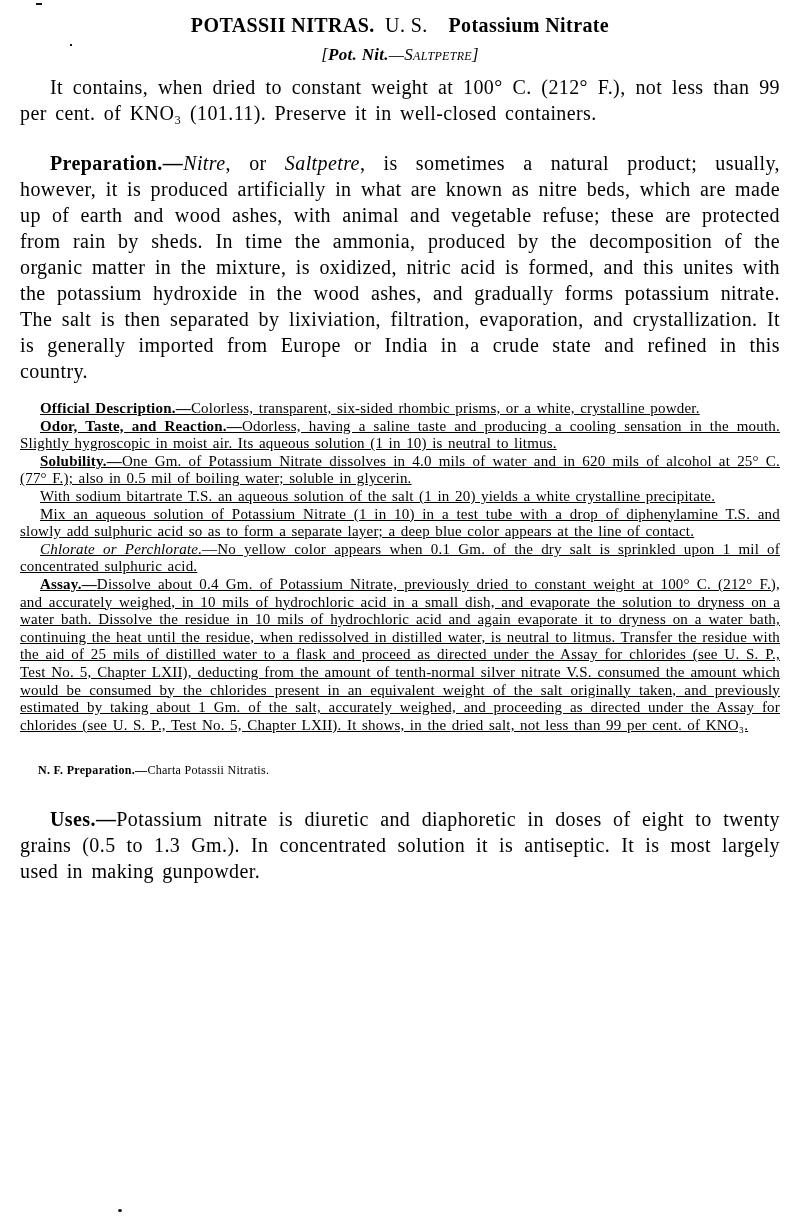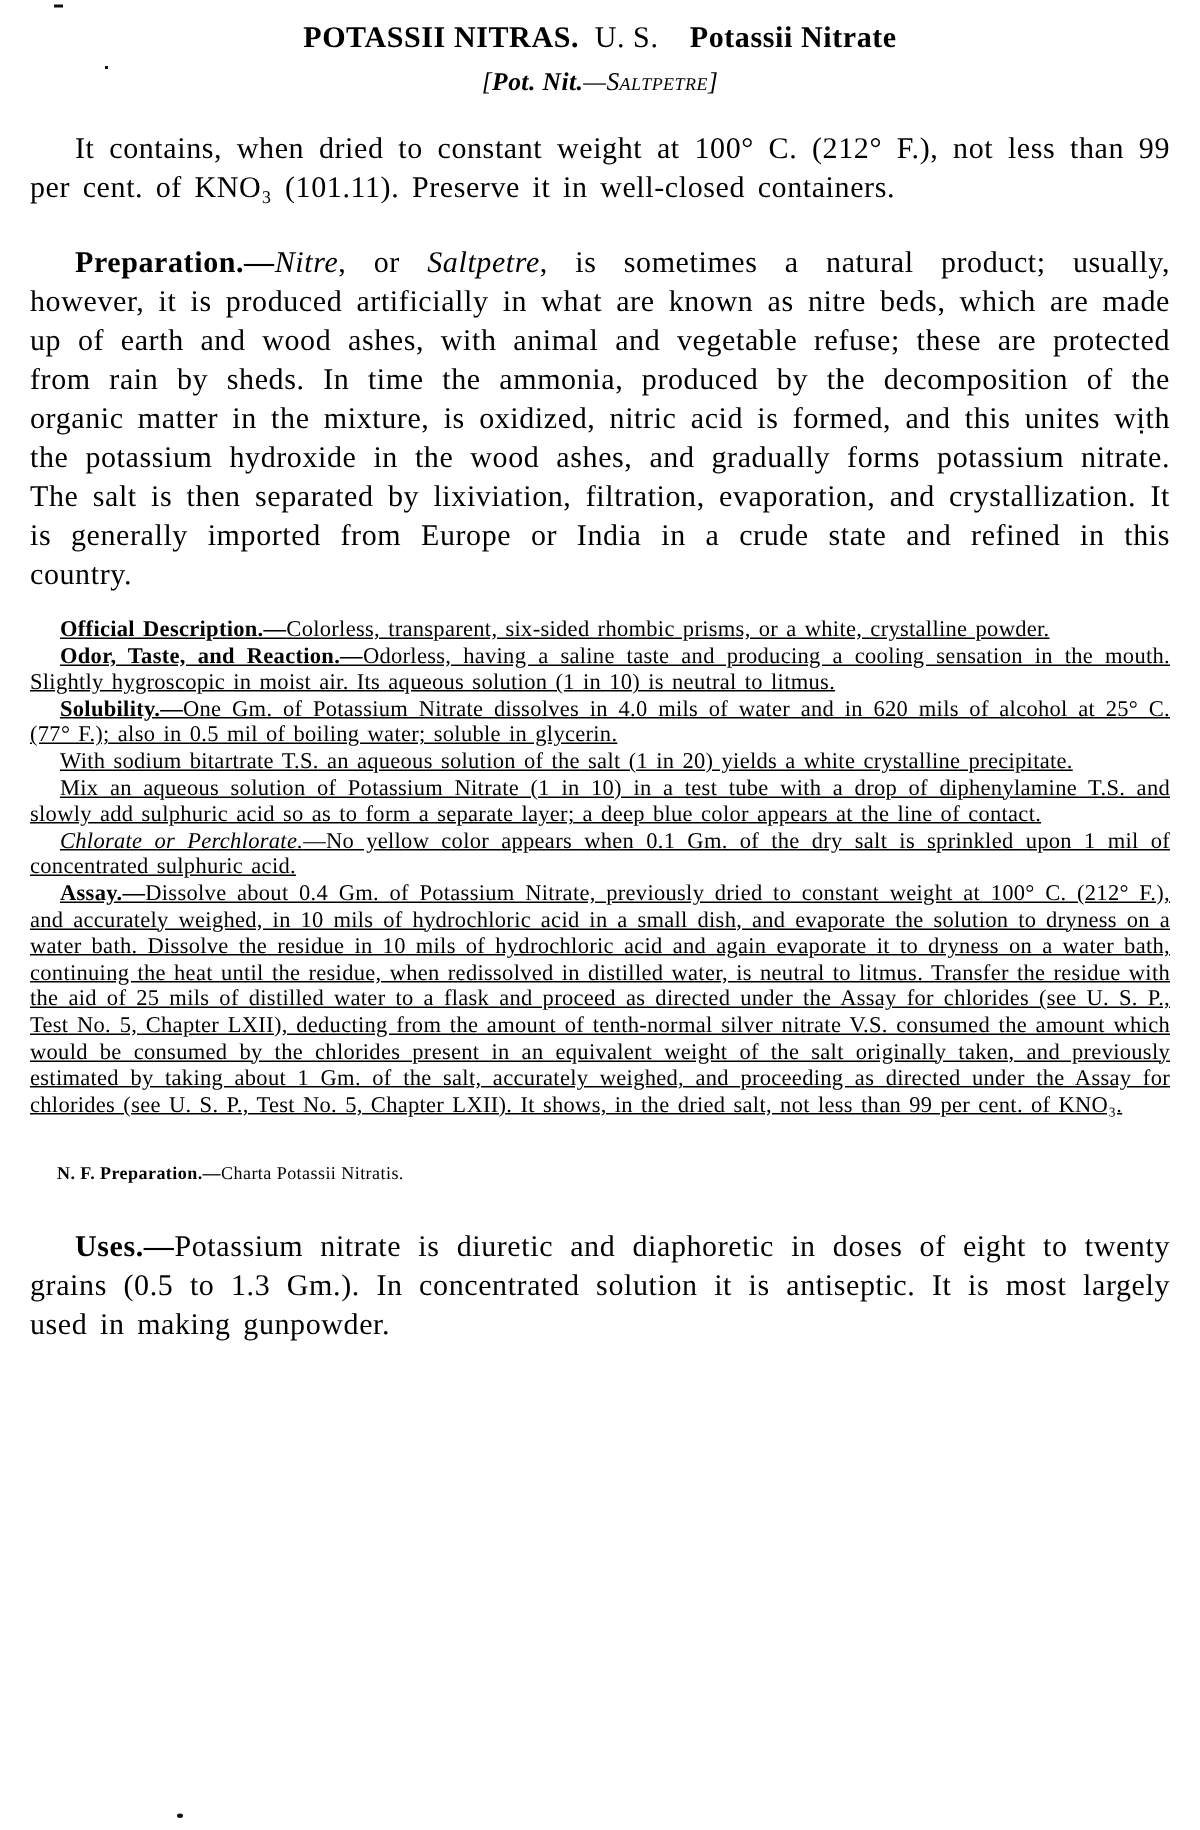--- a/index.html
+++ b/index.html
@@ -39,21 +39,21 @@
   
   .lead {
     margin: 0;
     font-size: 20px;
     line-height: 26px;
     text-align: justify;
     text-indent: 30px;
     letter-spacing: 0.4px;
     word-spacing: 3px;
   }
-  .intro { margin-top: 20px; }
+  .intro { margin-top: 8px; }
   .prep  { margin-top: 24px; }
   .uses  { margin-top: 26px; }
   
   .small-print {
     margin-top: 16px;
     font-size: 15px;
     line-height: 17.6px;
     text-align: justify;
     letter-spacing: 0.2px;
     word-spacing: 1.5px;
@@ -87,21 +87,21 @@
 </head>
 <body style="background: rgb(255, 255, 255); color: rgb(0, 0, 0);">
 
 <div class="page">
 
   <div class="speck s1"></div>
   <div class="speck s2"></div>
   <div class="speck s3"></div>
   <div class="speck s4"></div>
 
-  <h1 class="title"><span class="seg-b">POTASSII NITRAS.</span><span> U. S.  </span><span class="seg-b">Potassii Nitrate</span></h1>
+  <h1 class="title"><span class="seg-b">POTASSII NITRAS.</span><span> U. S.  </span><span class="seg-b">Potassium Nitrate</span></h1>
 
   <div class="subtitle"><span>[</span><span class="seg-b">Pot. Nit.</span><span>—</span><span class="seg-sc">Saltpetre</span><span>]</span></div>
 
   <p class="lead intro"><span>It contains, when dried to constant weight at 100° C. (212° F.), not less than 99 per cent. of KNO₃ (101.11).  Preserve it in well-closed containers.</span></p>
 
   <p class="lead prep"><span class="seg-b">Preparation.—</span><span class="seg-i">Nitre</span><span>, or </span><span class="seg-i">Saltpetre</span><span>, is sometimes a natural product; usually, however, it is produced artificially in what are known as nitre beds, which are made up of earth and wood ashes, with animal and vegetable refuse; these are protected from rain by sheds.  In time the ammonia, produced by the decomposition of the organic matter in the mixture, is oxidized, nitric acid is formed, and this unites with the potassium hydroxide in the wood ashes, and gradually forms potassium nitrate.  The salt is then separated by lixiviation, filtration, evaporation, and crystallization.  It is generally imported from Europe or India in a crude state and refined in this country.</span></p>
 
   <div class="small-print">
     <p><span class="seg-b">Official Description.—</span><span>Colorless, transparent, six-sided rhombic prisms, or a white, crystalline powder.</span></p>
     <p><span class="seg-b">Odor, Taste, and Reaction.—</span><span>Odorless, having a saline taste and producing a cooling sensation in the mouth.  Slightly hygroscopic in moist air.  Its aqueous solution (1 in 10) is neutral to litmus.</span></p>

